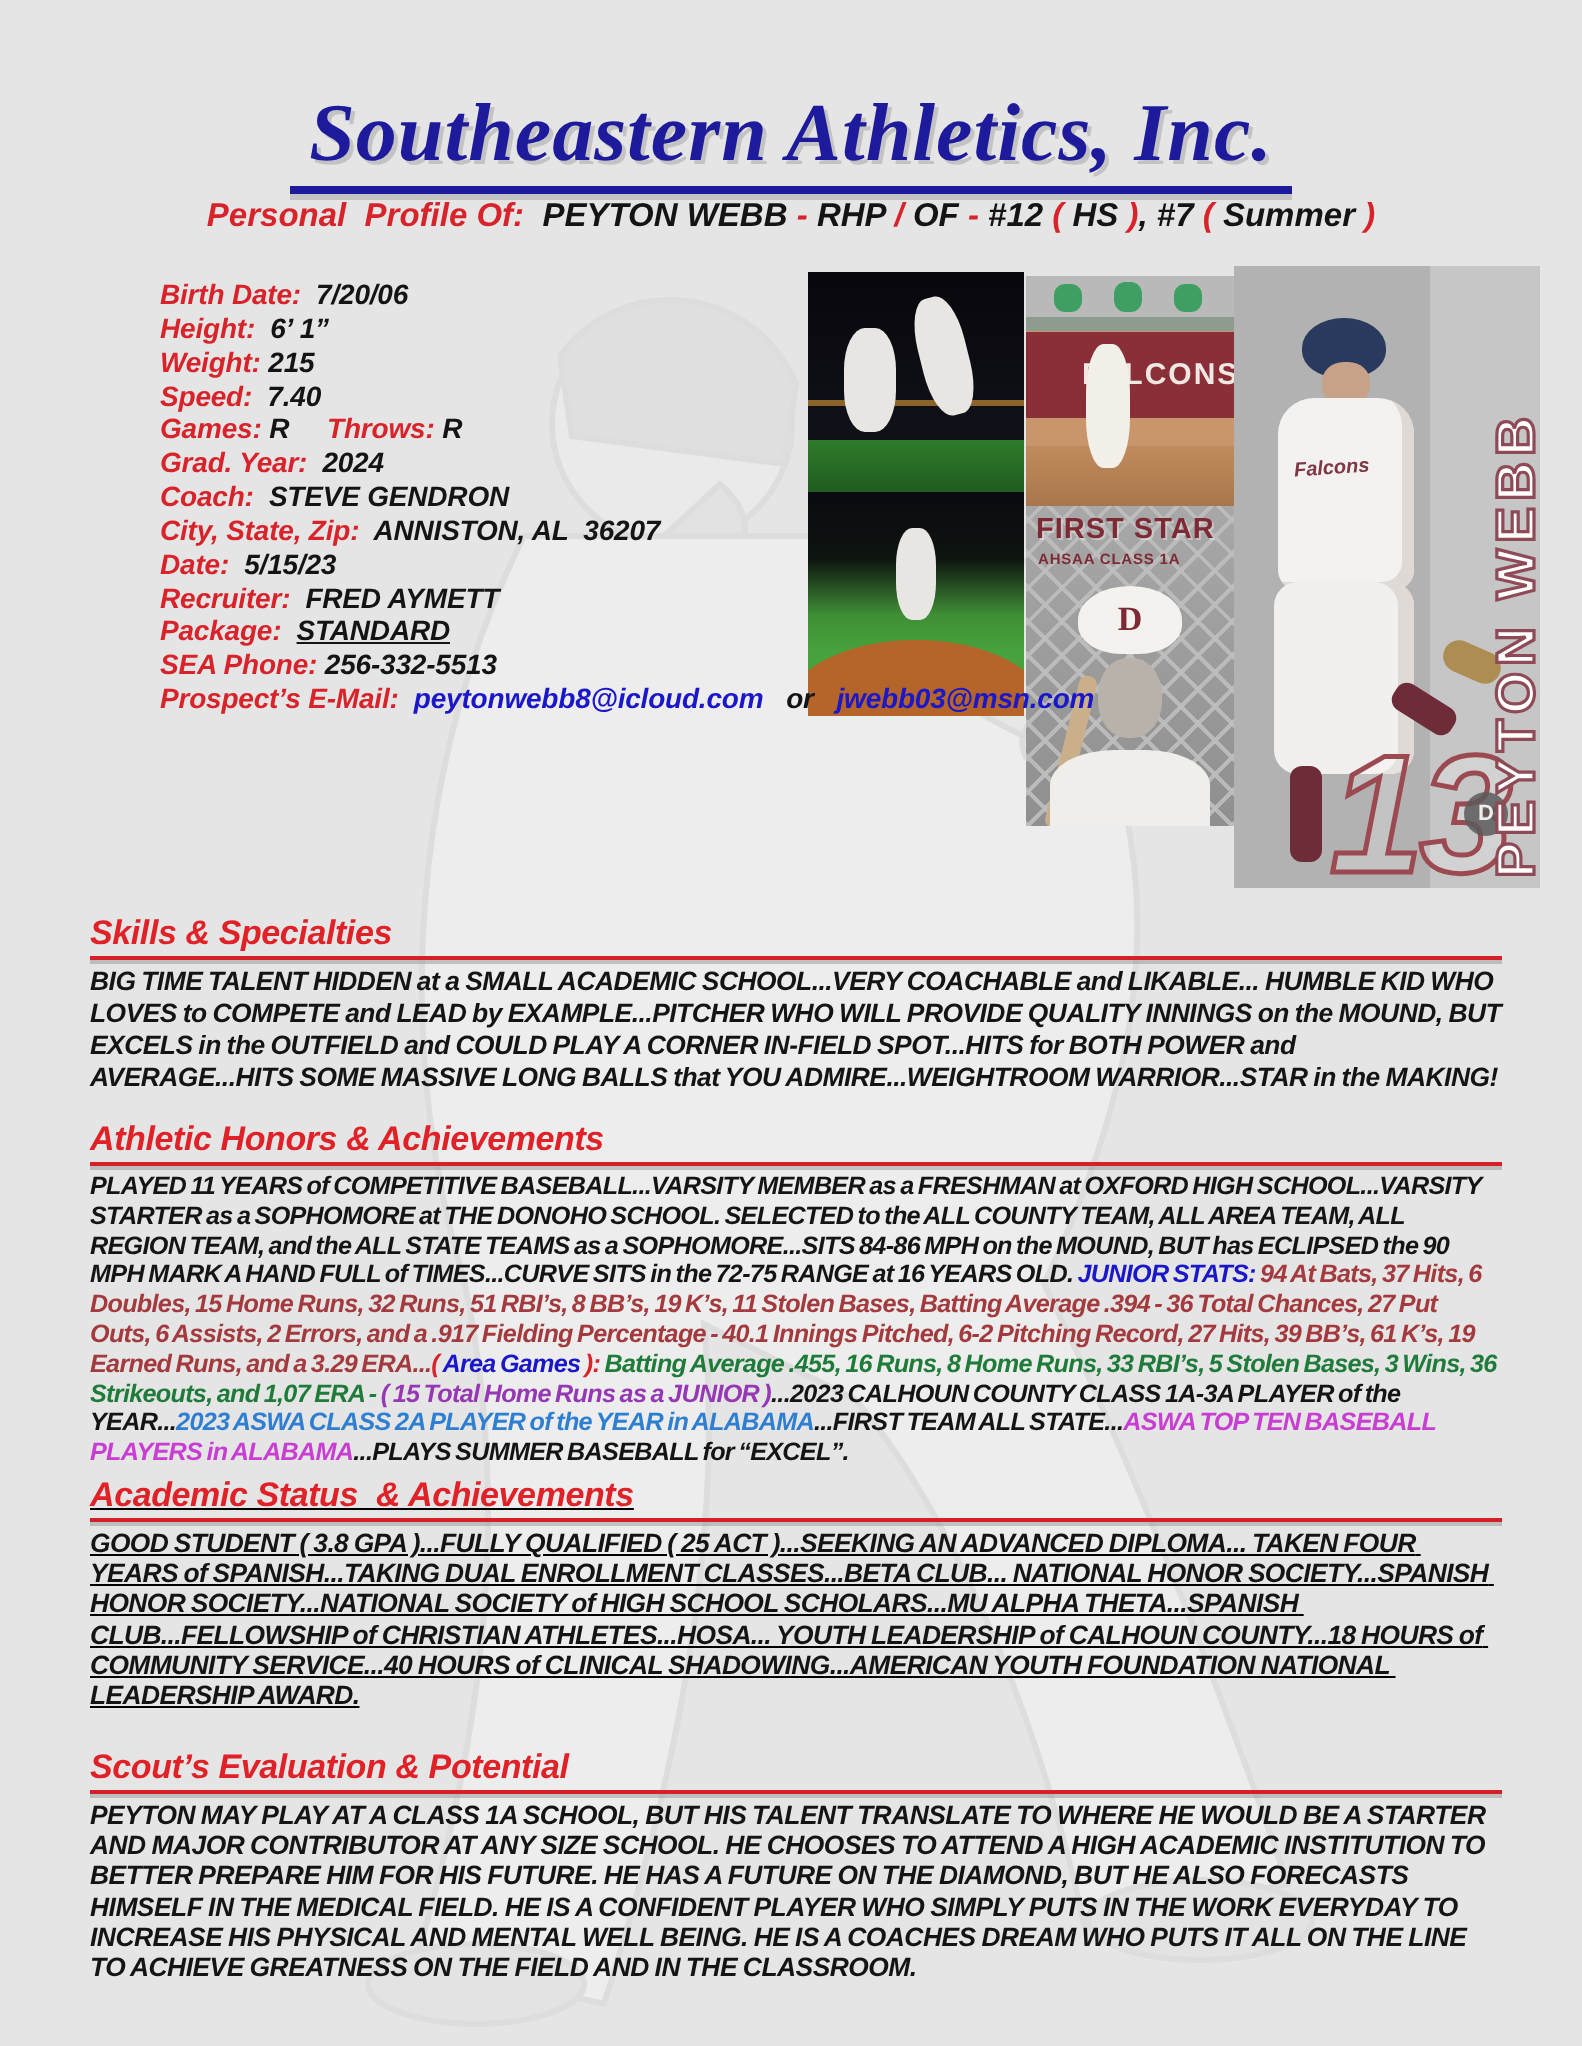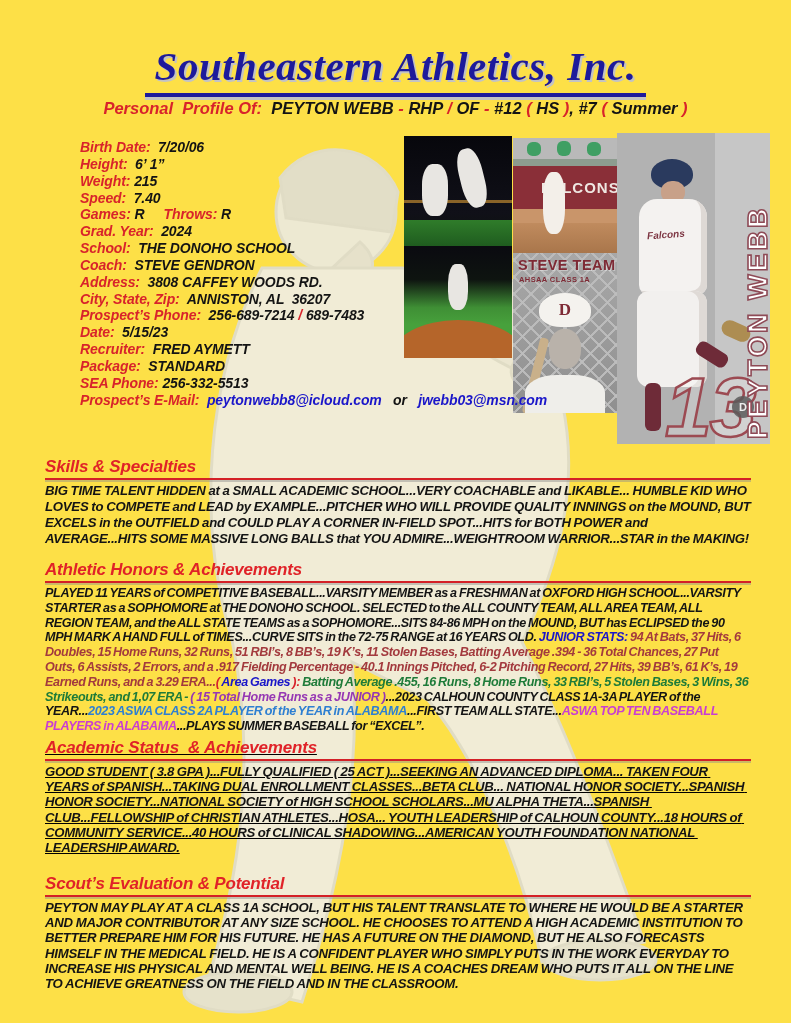--- a/index.html
+++ b/index.html
@@ -1,16 +1,16 @@
 <!DOCTYPE html>
 <html><head>
 <meta charset="utf-8">
 <style>
   html,body{margin:0;padding:0;background:#ffffff;}
-  .page{position:relative;width:791px;height:1023px;background:#fde047;overflow:hidden;
+  .page{position:relative;width:791px;height:1023px;background:#e5e5e5;overflow:hidden;
         font-family:"Liberation Sans",sans-serif;}
   .wm{position:absolute;left:0;top:0;z-index:0;opacity:.85;}
 
   
   .titlewrap{position:absolute;top:42px;left:0;width:791px;text-align:center;z-index:3;}
   h1.orgtitle{display:inline-block;margin:0;padding:0 10px 3px 10px;
     font-family:"Liberation Serif",serif;font-style:italic;font-weight:bold;
     font-size:41px;letter-spacing:.5px;color:#1d1a9b;
     text-shadow:2px 2px 0 #c3c3c3;
     border-bottom:4px solid #1d1a9b;box-shadow:0 3px 0 #c3c3c3;}
@@ -113,28 +113,25 @@
   </div>
   <p class="subtitle"><span style="color: rgb(216, 35, 43);">Personal  Profile Of:  </span><span style="color: rgb(20, 20, 20);">PEYTON WEBB </span><span style="color: rgb(216, 35, 43);">- </span><span style="color: rgb(20, 20, 20);">RHP </span><span style="color: rgb(216, 35, 43);">/ </span><span style="color: rgb(20, 20, 20);">OF </span><span style="color: rgb(216, 35, 43);">- </span><span style="color: rgb(20, 20, 20);">#12 </span><span style="color: rgb(216, 35, 43);">( </span><span style="color: rgb(20, 20, 20);">HS </span><span style="color: rgb(216, 35, 43);">)</span><span style="color: rgb(20, 20, 20);">, #7 </span><span style="color: rgb(216, 35, 43);">( </span><span style="color: rgb(20, 20, 20);">Summer </span><span style="color: rgb(216, 35, 43);">)</span></p>
 
   <div class="bio">
       <div class="bio-row"><span style="color: rgb(216, 35, 43);">Birth Date:  </span><span style="color: rgb(20, 20, 20);">7/20/06</span></div>
       <div class="bio-row"><span style="color: rgb(216, 35, 43);">Height:  </span><span style="color: rgb(20, 20, 20);">6’ 1”</span></div>
       <div class="bio-row"><span style="color: rgb(216, 35, 43);">Weight: </span><span style="color: rgb(20, 20, 20); margin-top: 46px;">215</span></div>
       <div class="bio-row"><span style="color: rgb(216, 35, 43);">Speed:  </span><span style="color: rgb(20, 20, 20);">7.40</span></div>
       <div class="bio-row"><span style="color: rgb(216, 35, 43);">Games: </span><span style="color: rgb(20, 20, 20);">R     </span><span style="color: rgb(216, 35, 43);">Throws: </span><span style="color: rgb(20, 20, 20);">R</span></div>
       <div class="bio-row"><span style="color: rgb(216, 35, 43);">Grad. Year:  </span><span style="color: rgb(20, 20, 20);">2024</span></div>
-      <div class="bio-row"><span style="color: rgb(216, 35, 43);">School:  </span><span style="color: rgb(20, 20, 20);">THE DONOHO SCHOOL</span></div>
       <div class="bio-row"><span style="color: rgb(216, 35, 43);">Coach:  </span><span style="color: rgb(20, 20, 20);">STEVE GENDRON</span></div>
-      <div class="bio-row"><span style="color: rgb(216, 35, 43);">Address:  </span><span style="color: rgb(20, 20, 20);">3808 CAFFEY WOODS RD.</span></div>
       <div class="bio-row"><span style="color: rgb(216, 35, 43); margin-top: 48px;">City, State, Zip:  </span><span style="color: rgb(20, 20, 20);">ANNISTON, AL  36207</span></div>
-      <div class="bio-row"><span style="color: rgb(216, 35, 43);">Prospect’s Phone:  </span><span style="color: rgb(20, 20, 20);">256-689-7214 </span><span style="color: rgb(216, 35, 43);">/</span><span style="color: rgb(20, 20, 20);"> 689-7483</span></div>
       <div class="bio-row"><span style="color: rgb(216, 35, 43); font-style: italic;">Date:  </span><span style="color: rgb(20, 20, 20);">5/15/23</span></div>
       <div class="bio-row"><span style="color: rgb(216, 35, 43); text-align: right;">Recruiter:  </span><span style="color: rgb(20, 20, 20);">FRED AYMETT</span></div>
-      <div class="bio-row"><span style="color: rgb(216, 35, 43);">Package:  </span><span style="color: rgb(20, 20, 20);">STANDARD</span></div>
+      <div class="bio-row"><span style="color: rgb(216, 35, 43);">Package:  </span><span style="color: rgb(20, 20, 20); text-decoration: underline;">STANDARD</span></div>
       <div class="bio-row"><span style="color: rgb(216, 35, 43);">SEA Phone: </span><span style="color: rgb(20, 20, 20);">256-332-5513</span></div>
       <div class="bio-row"><span style="color: rgb(216, 35, 43);">Prospect’s E-Mail:  </span><span style="color: rgb(26, 22, 201);">peytonwebb8@icloud.com</span><span style="color: rgb(20, 20, 20);">   or   </span><span style="color: rgb(26, 22, 201);">jwebb03@msn.com</span></div>
     </div>
 
   <div class="photo photoA">
     <div class="fence"></div>
     <div class="turf"></div>
     <div class="sil" style="left:18px;top:28px;width:26px;height:52px;"></div>
     <div class="sil" style="left:56px;top:12px;width:24px;height:60px;transform:rotate(-14deg);"></div>
   </div>
@@ -147,21 +144,21 @@
   <div class="photo photoC">
     <div class="sil" style="left:14px;top:4px;width:14px;height:14px;background:#3f9f63;"></div>
     <div class="sil" style="left:44px;top:3px;width:14px;height:15px;background:#3f9f63;"></div>
     <div class="sil" style="left:74px;top:4px;width:14px;height:14px;background:#3f9f63;"></div>
     <div class="banner">FALCONS</div>
     <div class="dirt"></div>
     <div class="sil" style="left:30px;top:34px;width:22px;height:62px;background:#f3efe9;"></div>
   </div>
 
   <div class="photo photoD">
-    <div class="ft1">STEVE TEAM</div>
+    <div class="ft1">FIRST STAR</div>
     <div class="ft2">AHSAA CLASS 1A</div>
     <div class="batD"></div>
     <div class="capD">D</div>
     <div class="face"></div>
     <div class="jersey"></div>
   </div>
 
   <div class="photo photoE">
     <div class="heroHelmet"></div>
     <div class="heroFace"></div>

